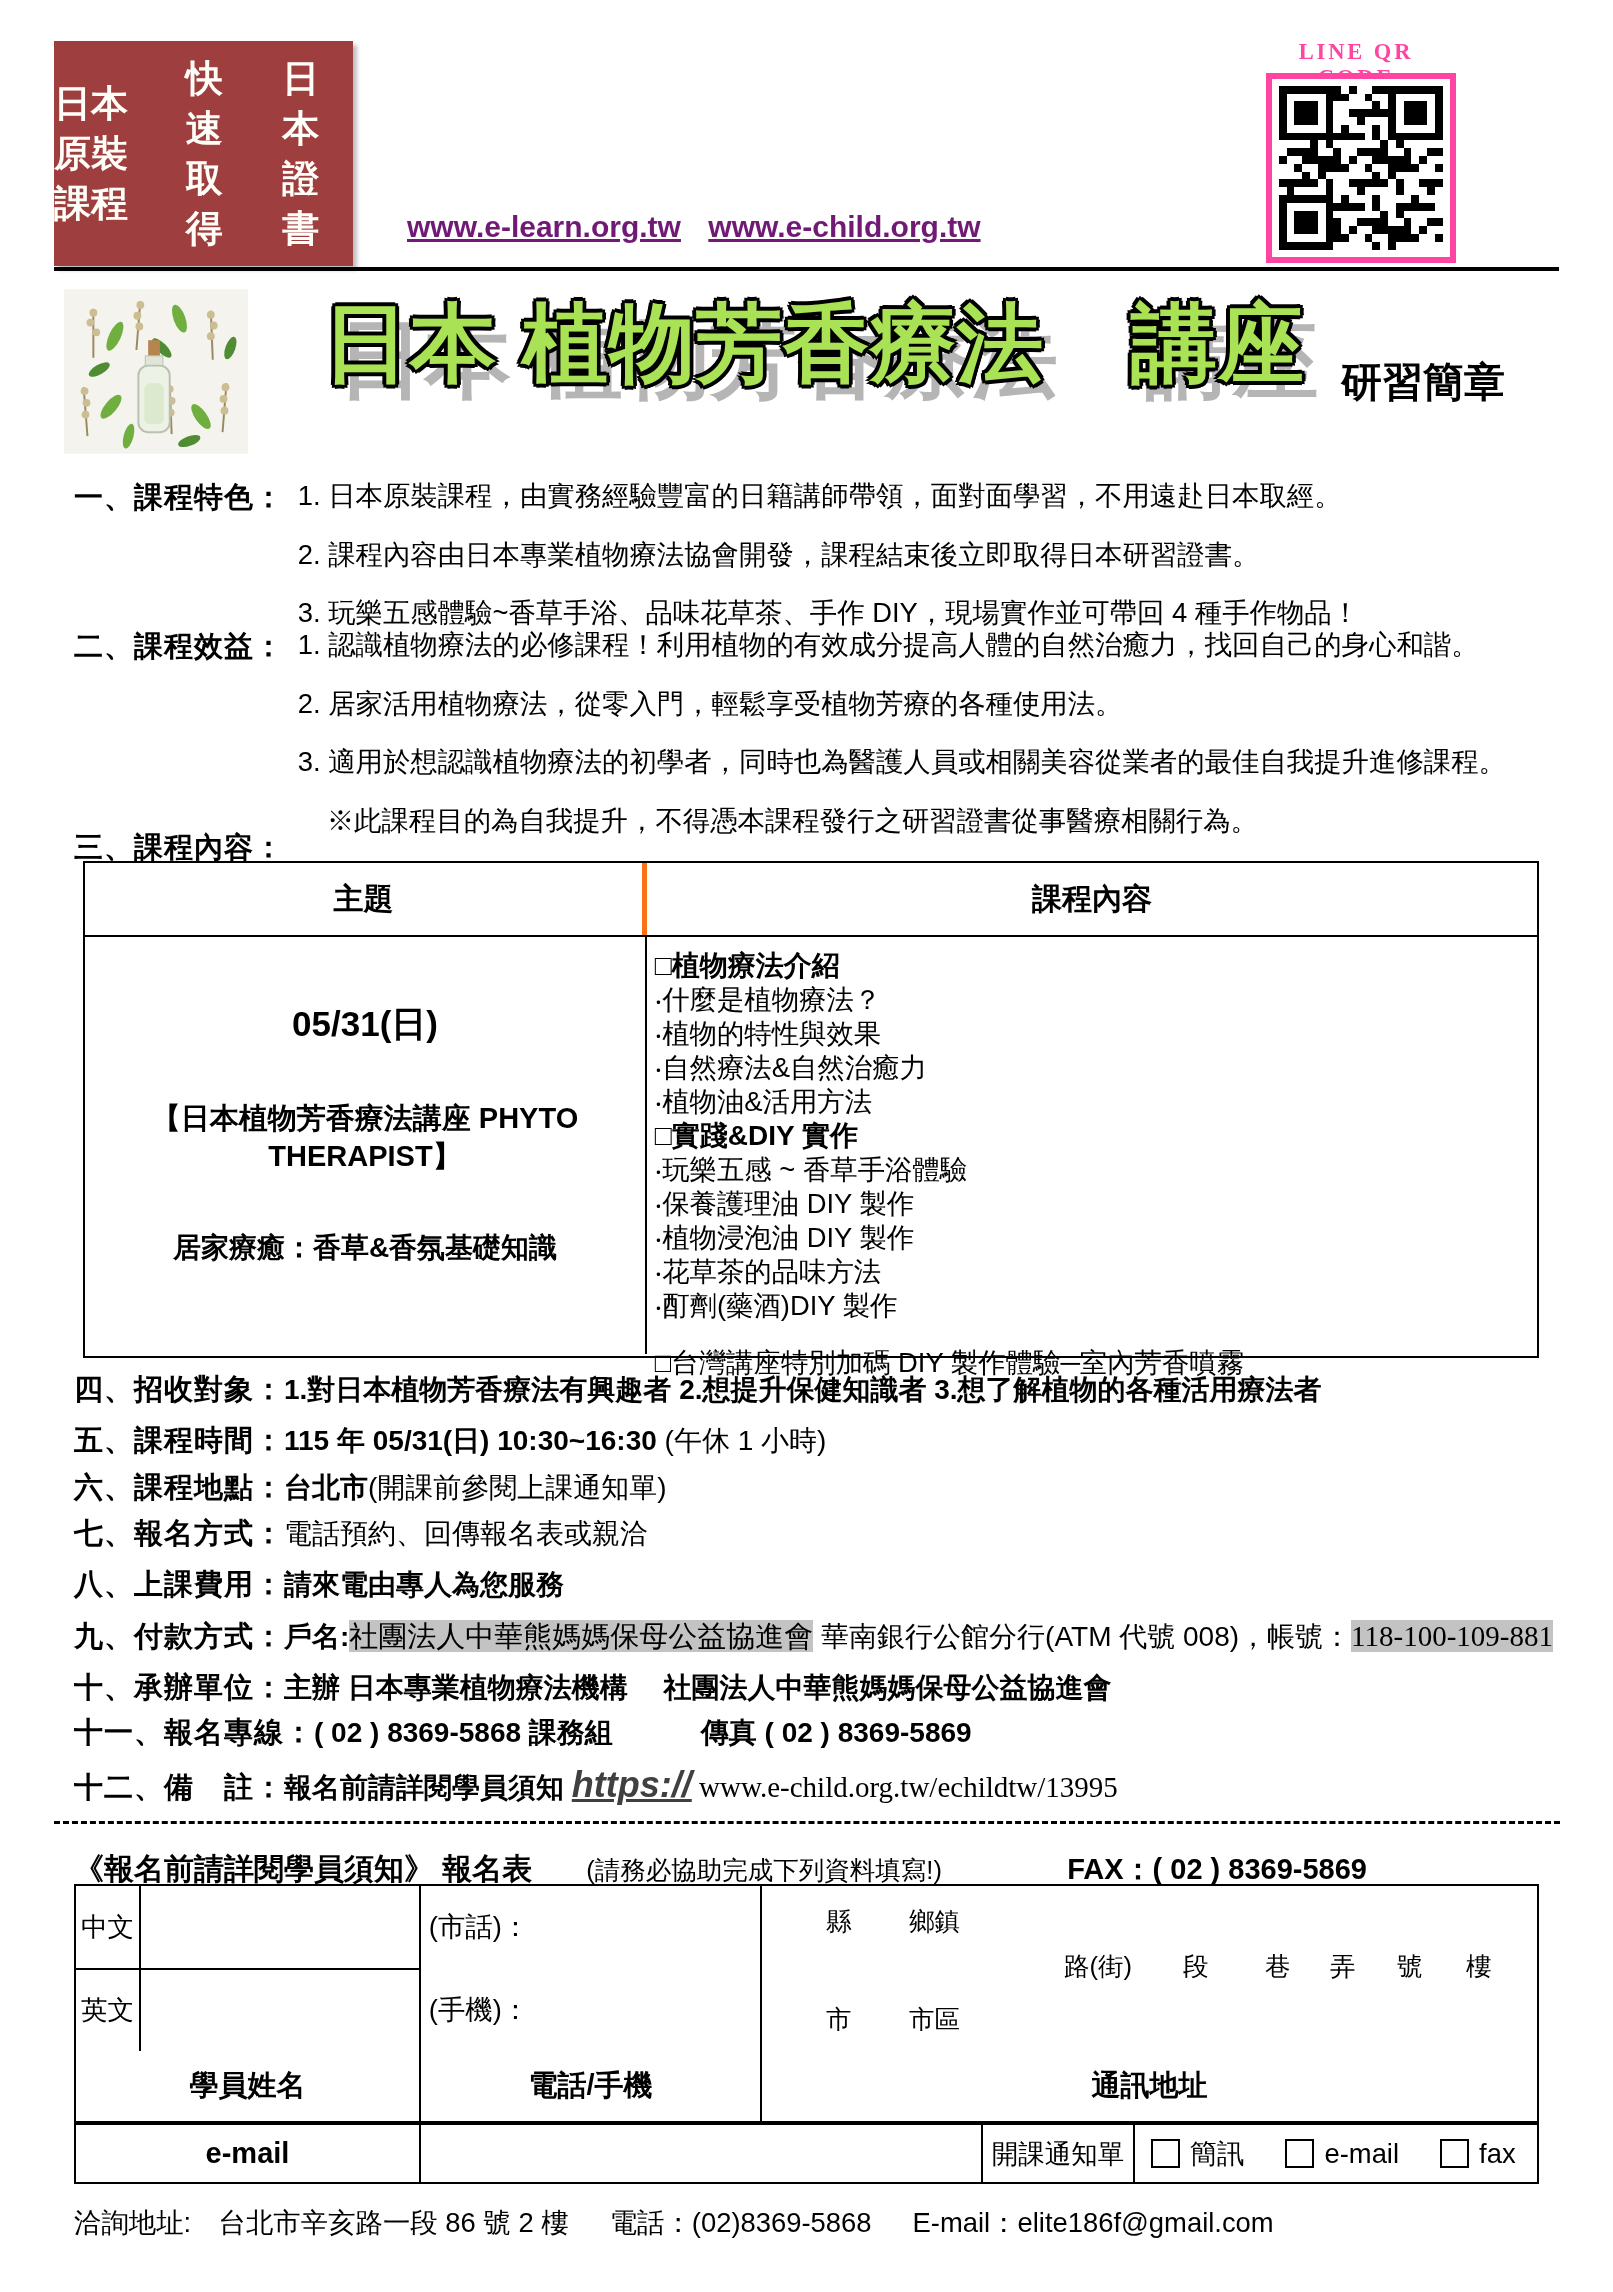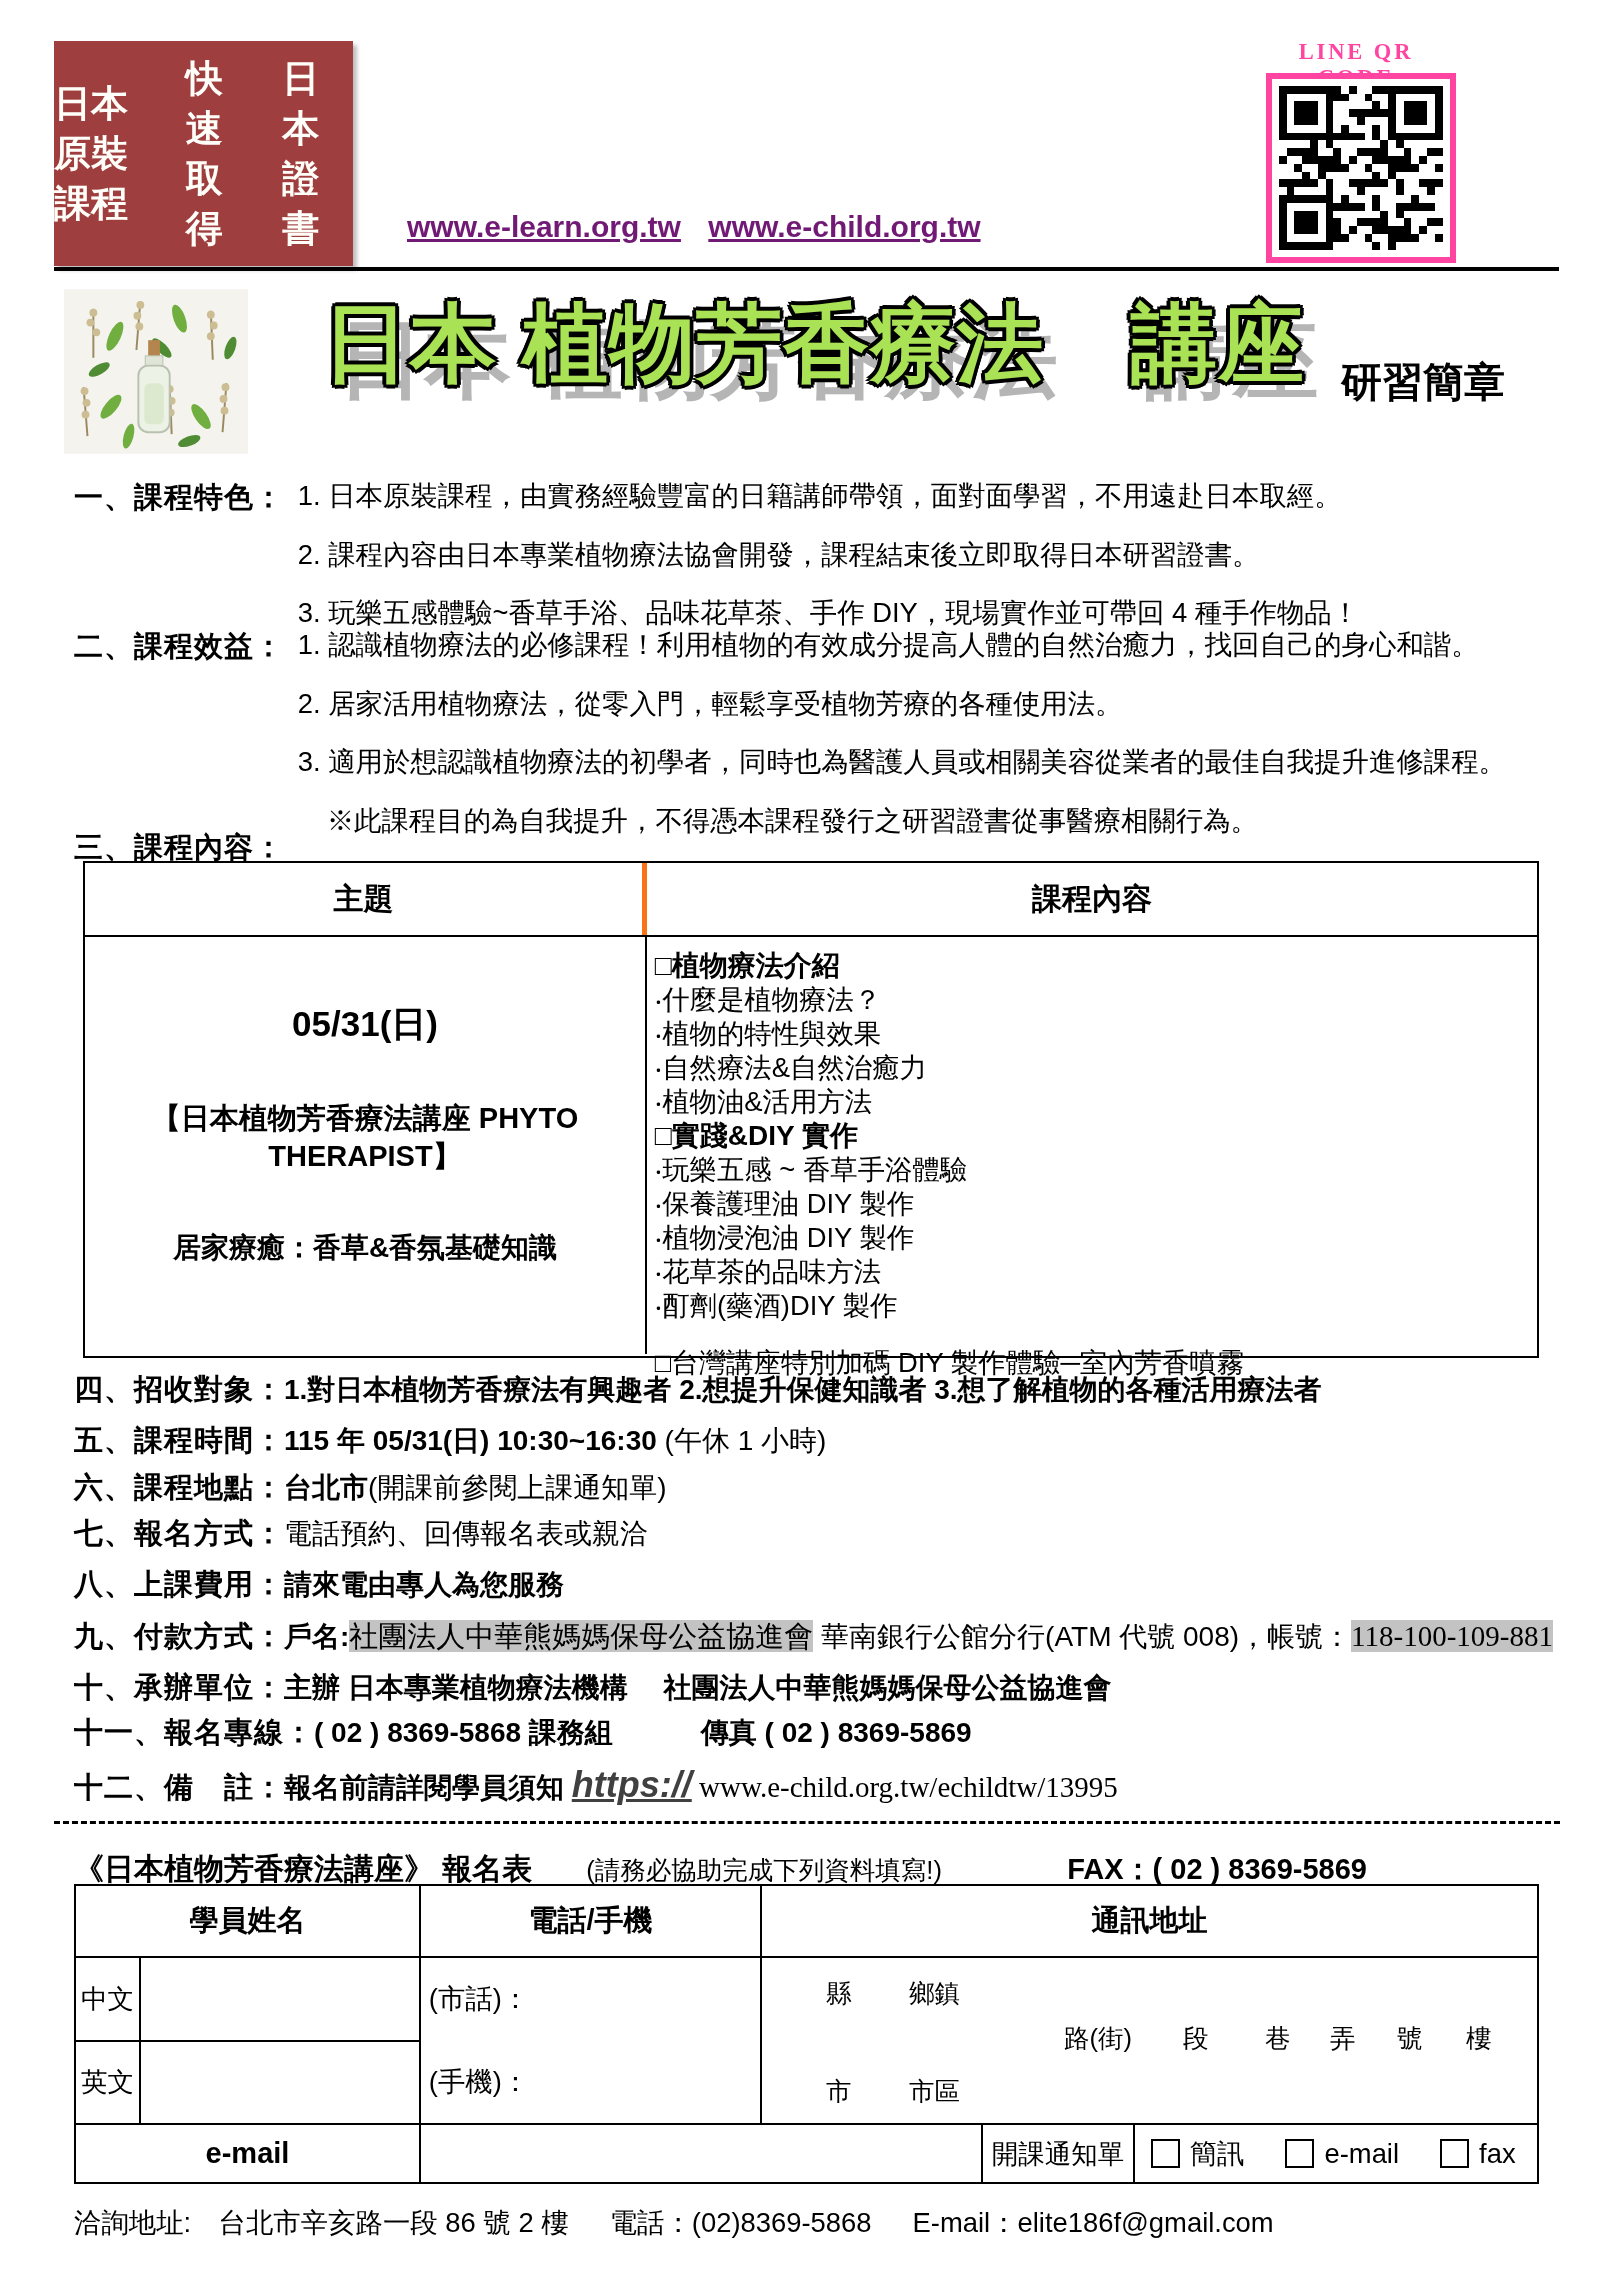--- a/index.html
+++ b/index.html
@@ -692,31 +692,26 @@
 <div class="abs sec" style="top:1713px">
   <b class="lbl">十一、報名專線：</b><b>( 02 ) 8369-5868  課務組</b><b style="margin-left:88px">傳真 ( 02 ) 8369-5869</b>
 </div>
 <div class="abs sec" style="top:1764px">
   <b class="lbl">十二、備　註：</b><b>報名前請詳閱學員須知  </b><span class="blue-scheme">https://</span><span class="serif" style="font-size:29px"> www.e-child.org.tw/echildtw/13995</span>
 </div>
 
 <div class="abs dashed"></div>
 
 <div class="abs form-head">
-  <span class="form-title">《日本植物芳香療法講座》  報名表</span>
+  <span class="form-title">《報名前請詳閱學員須知》  報名表</span>
   <span class="form-hint">(請務必協助完成下列資料填寫!)</span>
   <span class="form-fax">FAX：( 02 )  8369-5869</span>
 </div>
 
 <div class="abs ftable">
-  <div class="f-row f-header">
-    <div class="fc1">學員姓名</div>
-    <div class="fc2">電話/手機</div>
-    <div class="fc3">通訊地址</div>
-  </div>
   <div class="f-row f-body">
     <div class="colA">
       <div class="nrow first">
         <div class="nlabel">中文</div>
         <div class="nblank"></div>
       </div>
       <div class="nrow">
         <div class="nlabel">英文</div>
         <div class="nblank"></div>
       </div>
@@ -731,20 +726,25 @@
       <span style="left:302px; top:63px">路(街)</span>
       <span style="left:421px; top:63px">段</span>
       <span style="left:503px; top:63px">巷</span>
       <span style="left:568px; top:63px">弄</span>
       <span style="left:635px; top:63px">號</span>
       <span style="left:704px; top:63px">樓</span>
       <span style="left:64px;  top:116px">市</span>
       <span style="left:147px; top:116px">市區</span>
     </div>
   </div>
+  <div class="f-row f-header">
+    <div class="fc1">學員姓名</div>
+    <div class="fc2">電話/手機</div>
+    <div class="fc3">通訊地址</div>
+  </div>
   <div class="f-row f-email">
     <div class="fe1">e-mail</div>
     <div class="fe2"></div>
     <div class="fe3">開課通知單</div>
     <div class="fe4">
       <span class="opt">
           <span class="cbox"></span>
           <span>簡訊</span>
         </span>
       <span class="opt">

